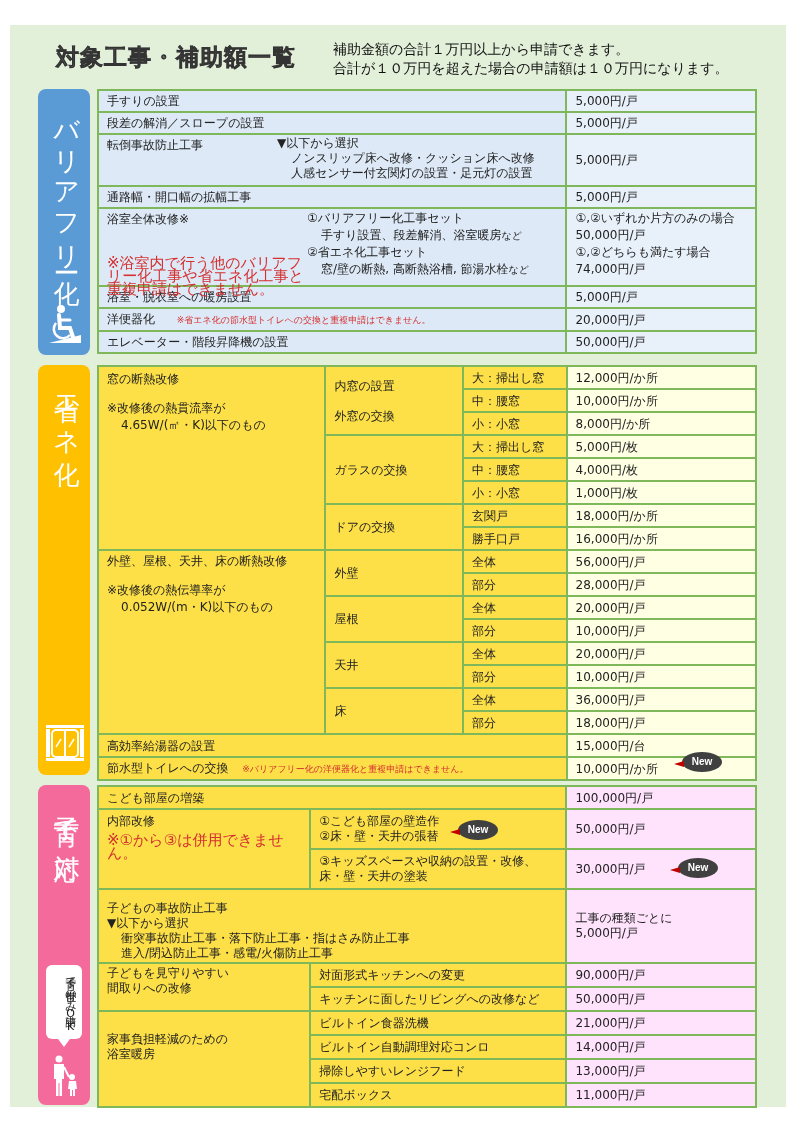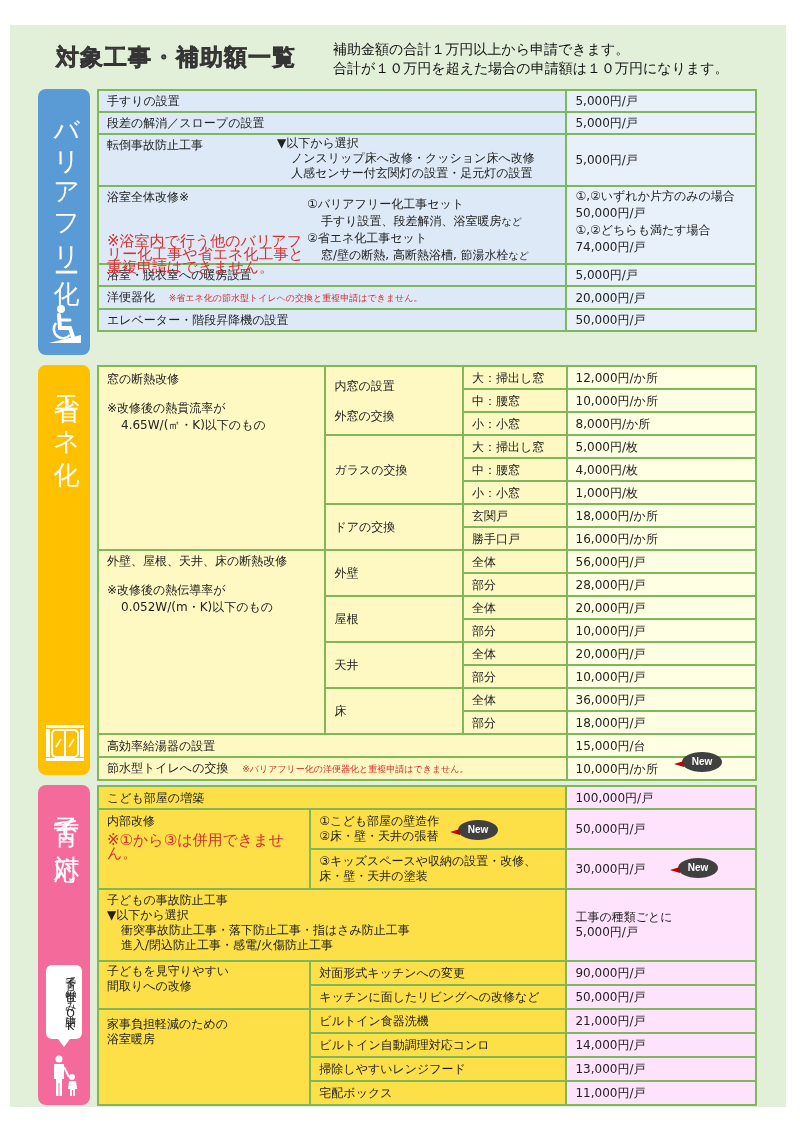--- a/index.html
+++ b/index.html
@@ -11,21 +11,21 @@
   .subtitle { position:absolute; left:333px; top:40px; font-size:14px; line-height:19px; color:#111; }
   .side { position:absolute; left:38px; width:52px; border-radius:8px; color:#fff; }
   .side .vlabel { writing-mode: vertical-rl; text-orientation: upright; font-size:26px; letter-spacing:2px;
                   position:absolute; left:12px; top:12px; }
   .side-bf { top:89px; height:266px; background:#5b9bd5; }
   .side-en { top:365px; height:410px; background:#ffc000; }
   .side-ch { top:785px; height:320px; background:#f46a9b; }
   table.t { position:absolute; left:97px; border-collapse:collapse; font-size:12px; }
   table.t td { border:2px solid #7fb85a; padding:1px 8px; vertical-align:middle; line-height:18px; }
   .t-bf td { background:#dde9f6; }
-  .t-en td { background:#fef9c3; }
+  .t-en td { background:#fde047; }
   .t-ch td { background:#fde047; }
   .t-bf td.v { background:#e8f0fa; }
   .t-en td.v { background:#ffffe3; }
   .t-ch td.v { background:#ffe2fc; }
   .red { color:#d43030; font-size:9px; }
   .note { color:#d43030; font-size:15px; line-height:13px; }
   .ind2 { padding-left:14px; display:block; }
   .small { font-size:10px;text-align:center; }
   .top { vertical-align:top !important; }
   .new { position:absolute; background:#404040; color:#fff; font-size:10px; font-weight:bold; border-radius:50%;
@@ -78,46 +78,50 @@
     <td class="top" style="position:relative">
       <span>転倒事故防止工事</span>
       <div style="position:absolute;left:178px;top:1px;line-height:15px">
         <div>▼以下から選択</div>
         <div class="ind2">ノンスリップ床へ改修・クッション床へ改修</div>
         <div class="ind2">人感センサー付玄関灯の設置・足元灯の設置</div>
       </div>
     </td>
     <td class="v">5,000円/戸</td>
   </tr>
+  <tr style="height:22px">
+    <td>通路幅・開口幅の拡幅工事</td>
+    <td class="v">5,000円/戸</td>
+  </tr>
   <tr style="height:78px">
     <td class="top" style="position:relative">
       <span>浴室全体改修※</span>
       <div class="note" style="position:absolute;left:8px;top:48px;width:200px">※浴室内で行う他のバリアフリー化工事や省エネ化工事と重複申請はできません。</div>
-      <div style="position:absolute;left:208px;top:9px;line-height:17px">
+      <div style="position:absolute;left:208px;top:1px;line-height:17px">
         <div>①バリアフリー化工事セット</div>
         <div class="ind2"><span>手すり設置、段差解消、浴室暖房</span><span class="small">など</span></div>
         <div>②省エネ化工事セット</div>
         <div class="ind2"><span>窓/壁の断熱, 高断熱浴槽, 節湯水栓</span><span class="small">など</span></div>
       </div>
     </td>
     <td class="v top" style="line-height:17px">
       <div>①,②いずれか片方のみの場合</div>
       <div>50,000円/戸</div>
       <div>①,②どちらも満たす場合</div>
       <div>74,000円/戸</div>
     </td>
   </tr>
   <tr style="height:22px">
     <td>浴室・脱衣室への暖房設置</td>
     <td class="v">5,000円/戸</td>
   </tr>
   <tr style="height:22px">
     <td>
       <span>洋便器化</span>
-      <span class="red" style="margin-left:10px">※省エネ化の節水型トイレへの交換と重複申請はできません。</span>
+      <span class="red" style="margin-left:18px">※省エネ化の節水型トイレへの交換と重複申請はできません。</span>
     </td>
     <td class="v">20,000円/戸</td>
   </tr>
   <tr style="height:22px">
     <td>エレベーター・階段昇降機の設置</td>
     <td class="v">50,000円/戸</td>
   </tr>
 </tbody>
   </table>
 
@@ -283,21 +287,21 @@
     <td class="v">50,000円/戸</td>
   </tr>
   <tr style="height:40px">
     <td style="line-height:15px">
       <div>③キッズスペースや収納の設置・改修、</div>
       <div>床・壁・天井の塗装</div>
     </td>
     <td class="v">30,000円/戸</td>
   </tr>
   <tr style="height:72px">
-    <td colspan="2" class="top" style="line-height:15px;padding-top:3px">
+    <td colspan="2" class="top" style="line-height:15px;padding-top:11px">
       <div>子どもの事故防止工事</div>
       <div>▼以下から選択</div>
       <div class="ind2">衝突事故防止工事・落下防止工事・指はさみ防止工事</div>
       <div class="ind2">進入/閉込防止工事・感電/火傷防止工事</div>
     </td>
     <td class="v" style="line-height:15px">
       <div>工事の種類ごとに</div>
       <div>5,000円/戸</div>
     </td>
   </tr>
@@ -307,21 +311,21 @@
       <div>間取りへの改修</div>
     </td>
     <td>対面形式キッチンへの変更</td>
     <td class="v">90,000円/戸</td>
   </tr>
   <tr style="height:24px">
     <td>キッチンに面したリビングへの改修など</td>
     <td class="v">50,000円/戸</td>
   </tr>
   <tr style="height:24px">
-    <td rowspan="4" class="top" style="line-height:15px;padding-top:7px">
+    <td rowspan="4" class="top" style="line-height:15px;padding-top:20px">
       <div>家事負担軽減のための</div>
       <div>浴室暖房</div>
     </td>
     <td>ビルトイン食器洗機</td>
     <td class="v">21,000円/戸</td>
   </tr>
   <tr style="height:24px">
     <td>ビルトイン自動調理対応コンロ</td>
     <td class="v">14,000円/戸</td>
   </tr>

